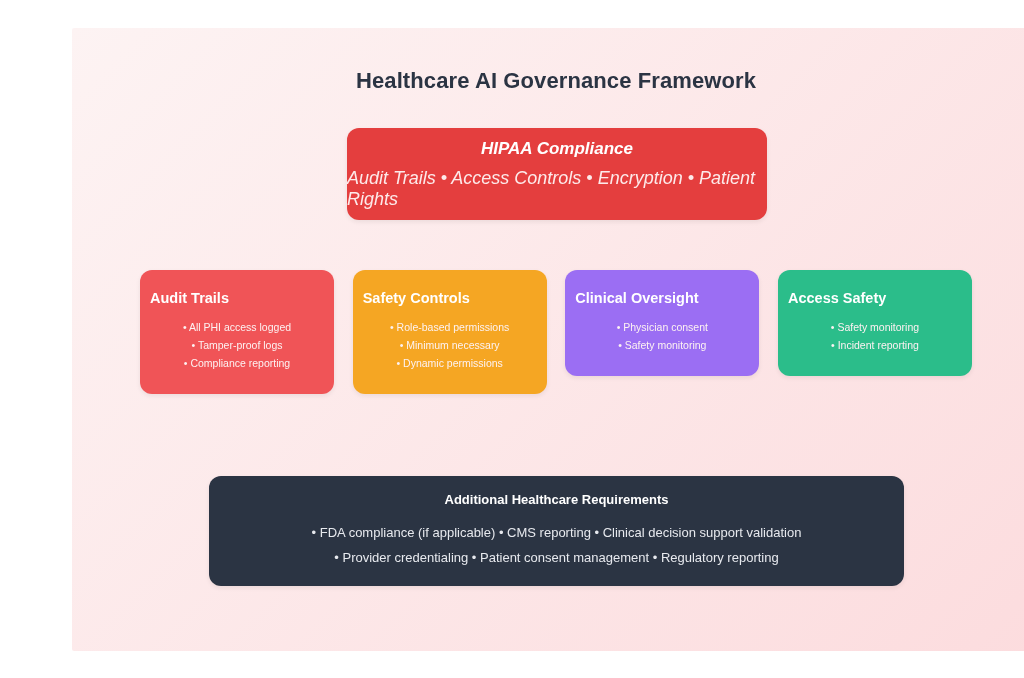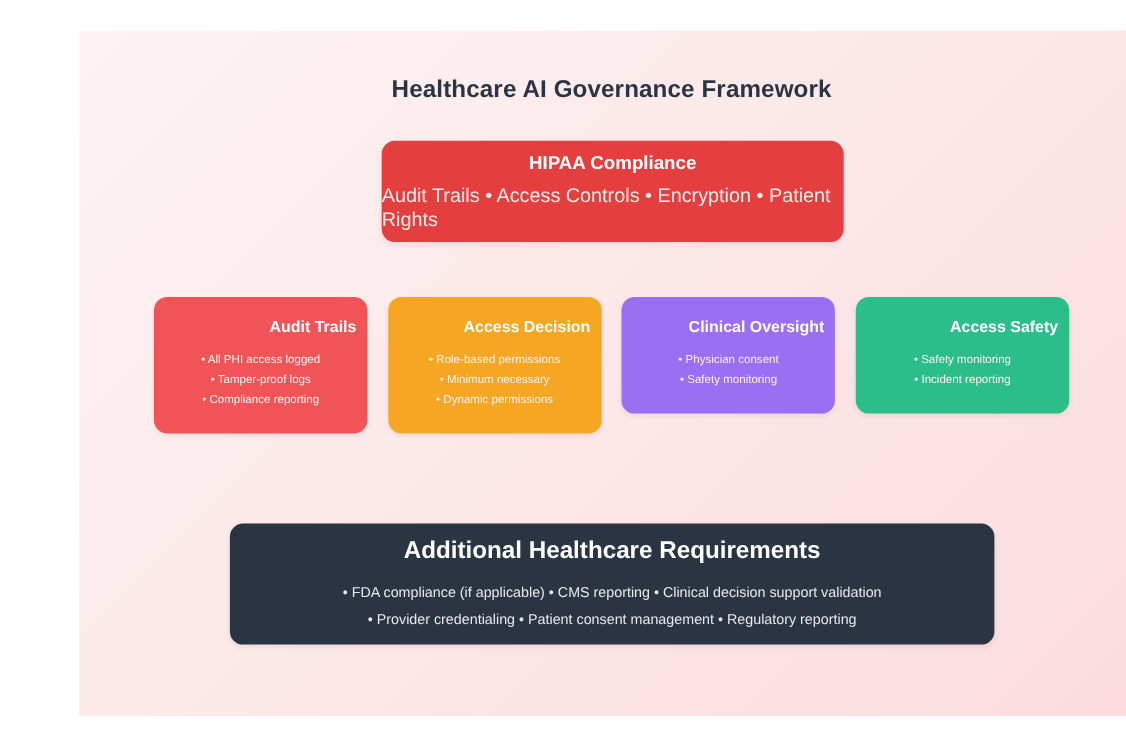--- a/index.html
+++ b/index.html
@@ -70,21 +70,21 @@
     display: flex;
     justify-content: space-between;
     align-items: flex-start;
   }
   .pillar-card {
     width: 194px;
     border-radius: 12px;
     padding: 20px 10px 22px 10px;
     display: flex;
     flex-direction: column;
-    align-items: flex-end;
+    align-items: flex-start;
     box-shadow: 0 2px 5px rgba(0,0,0,0.07);
   }
   .pillar-card .card-title {
     font-size: 14.5px;
     font-weight: bold;
     color: #ffffff;
     margin-bottom: 12px;
     text-align: center;
   }
   .pillar-card .bullet-list {
@@ -108,56 +108,56 @@
     height: 110px;
     background: #2b3443;
     border-radius: 12px;
     display: flex;
     flex-direction: column;
     align-items: center;
     justify-content: center;
     box-shadow: 0 2px 5px rgba(0,0,0,0.07);
   }
   #additional-card .card-title {
-    font-size: 22px;
+    font-size: 13px;
     font-weight: bold;
     color: #ffffff;
     margin-bottom: 14px;
   }
   #additional-card .req-line {
     font-size: 13px;
     color: #e7e9ee;
     line-height: 1.85;
   }
 </style>
 </head>
 <body>
 
 <div id="framework-panel" style="background: linear-gradient(135deg, rgb(253, 243, 243) 0%, rgb(252, 220, 222) 100%); margin-left: 44px;">
 
   <div id="page-title">Healthcare AI Governance Framework</div>
 
-  <div id="hipaa-card" style="background: rgb(228, 62, 62);">
+  <div id="hipaa-card" style="background: rgb(228, 62, 62); font-style: italic;">
     <div class="card-title">HIPAA Compliance</div>
     <div class="card-subtitle">Audit Trails • Access Controls • Encryption • Patient Rights</div>
   </div>
 
   <div id="pillar-row">
 
     <div class="pillar-card" style="background: rgb(240, 84, 87);">
       <div class="card-title">Audit Trails</div>
       <ul class="bullet-list">
         <li>• All PHI access logged</li>
         <li>• Tamper-proof logs</li>
         <li>• Compliance reporting</li>
       </ul>
     </div>
 
     <div class="pillar-card" style="background: rgb(245, 166, 35);">
-      <div class="card-title">Access Decision</div>
+      <div class="card-title">Safety Controls</div>
       <ul class="bullet-list">
         <li>• Role-based permissions</li>
         <li>• Minimum necessary</li>
         <li>• Dynamic permissions</li>
       </ul>
     </div>
 
     <div class="pillar-card" style="background: rgb(155, 110, 243);">
       <div class="card-title">Clinical Oversight</div>
       <ul class="bullet-list">

